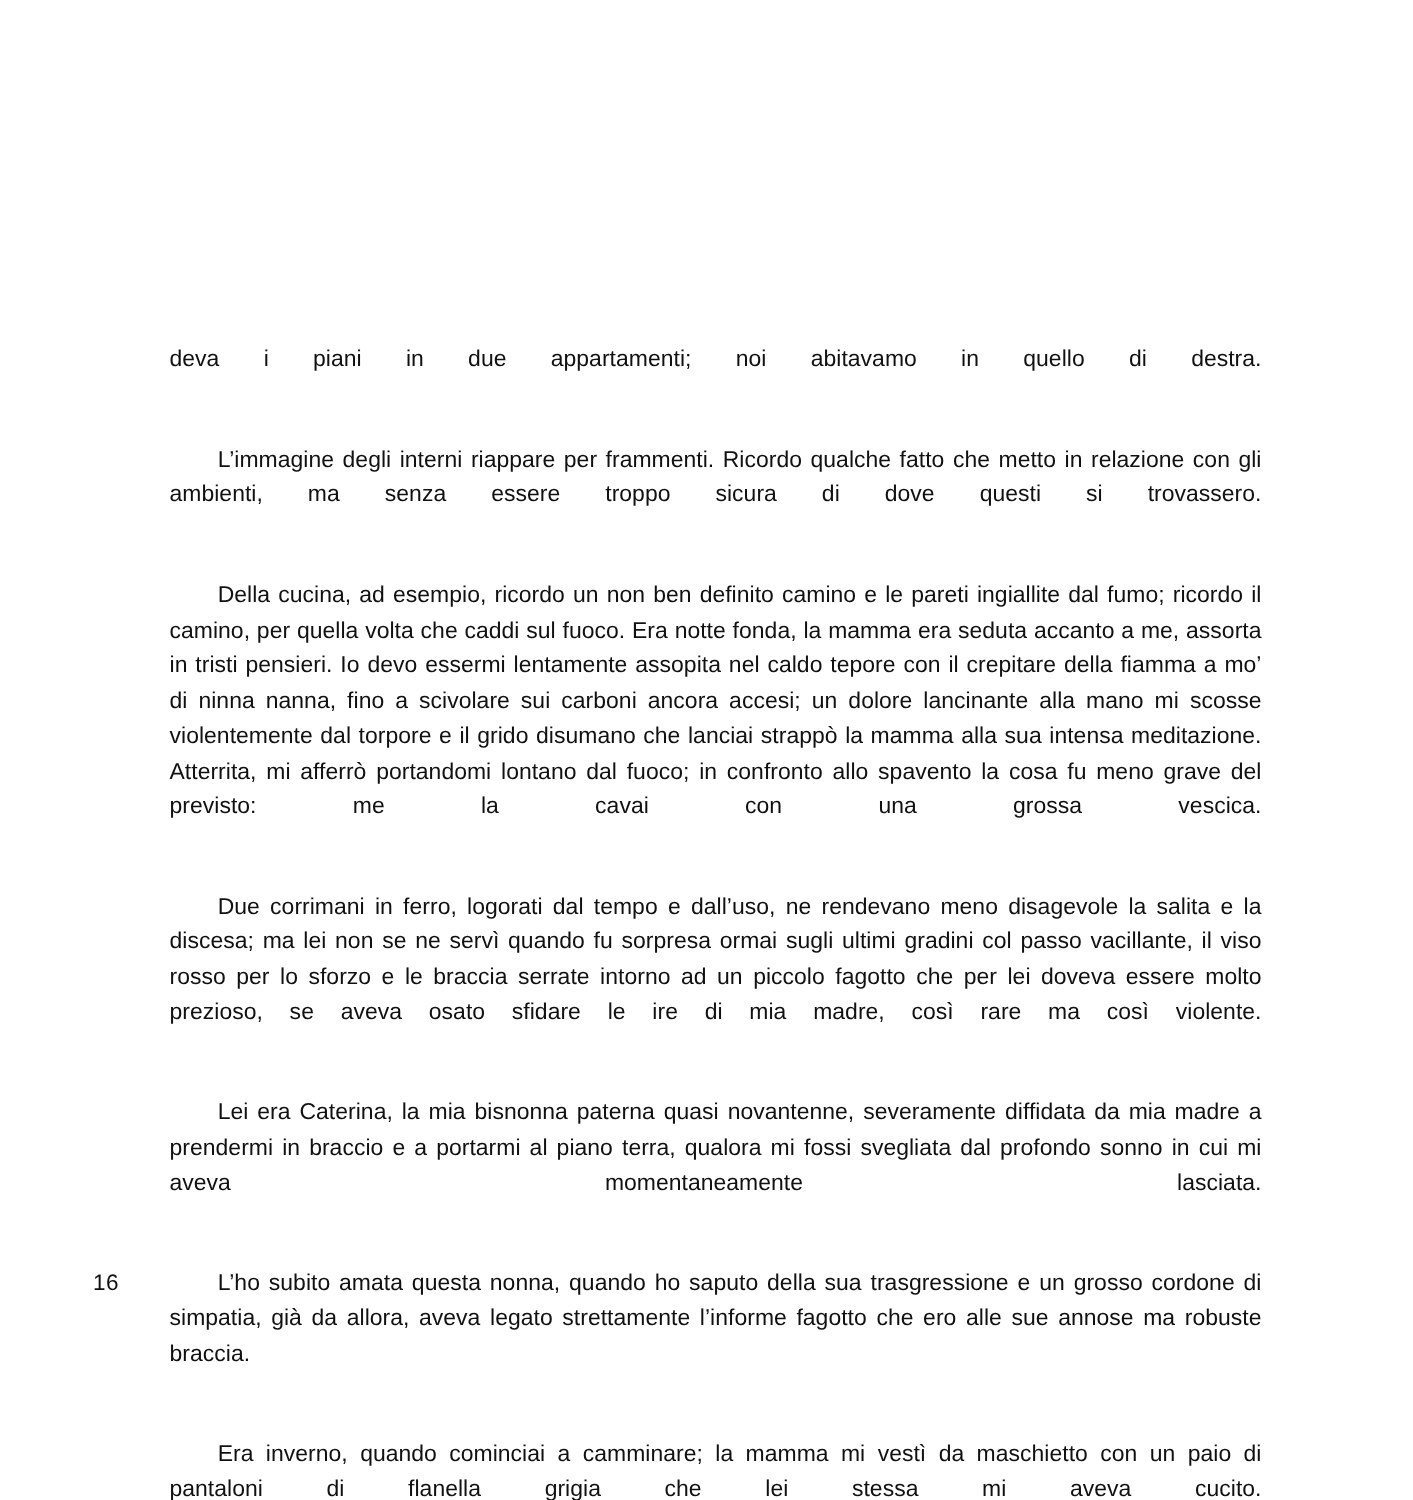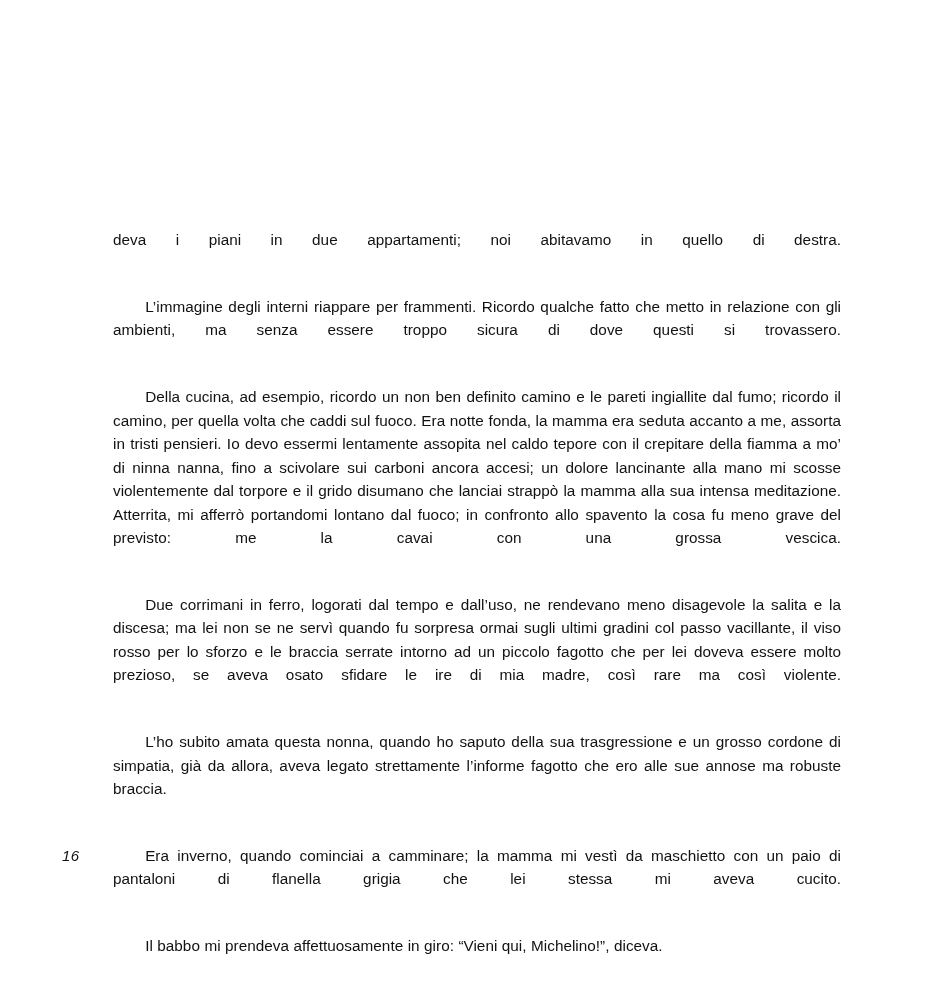--- a/index.html
+++ b/index.html
@@ -51,35 +51,35 @@
   .para.nojust {
     text-align: left;
   }
   .para.nojust:after { display: none; }
 
   .page-number {
     position: absolute;
     left: 62px;
     top: 847px;
     font-size: 15px;
-    font-style: italic;
     color: #111111;
     letter-spacing: 0.3px;
   }
 </style>
 </head>
 <body>
 
 <div class="page">
 
   <div class="text-block">
     <p class="para">deva  i piani in due appartamenti; noi abitavamo in quello di destra.</p>
     <p class="para indent">L’immagine degli interni  riappare per frammenti. Ricordo qualche fatto che metto in relazione con gli ambienti, ma senza essere troppo sicura di dove questi si trovassero.</p>
     <p class="para indent"> Della cucina, ad esempio, ricordo un non ben definito camino e le pareti ingiallite dal fumo; ricordo il camino, per quella volta che caddi sul fuoco. Era notte fonda, la mamma era seduta accanto a me, assorta in tristi pensieri. Io devo essermi lentamente assopita nel caldo tepore con il crepitare della fiamma a mo’ di ninna nanna, fino a scivolare sui carboni ancora accesi; un dolore lancinante alla mano mi scosse violentemente dal torpore e il grido disumano che lanciai strappò la mamma alla sua intensa meditazione. Atterrita, mi afferrò portandomi lontano dal fuoco; in confronto allo spavento la cosa fu meno grave del previsto: me la cavai con una grossa vescica.</p>
     <p class="para indent">Due corrimani in ferro, logorati dal tempo e dall’uso, ne rendevano meno disagevole la salita e la discesa; ma lei non se ne servì quando fu sorpresa ormai sugli ultimi gradini col passo vacillante, il viso rosso per lo sforzo e le braccia serrate intorno ad un piccolo fagotto che per lei doveva essere molto prezioso, se aveva osato sfidare le ire di mia madre, così rare ma così violente.</p>
+    <p class="para indent">Lei era Caterina, la mia bisnonna paterna quasi novantenne, severamente diffidata da mia madre a prendermi in braccio e a portarmi al piano terra, qualora mi fossi svegliata dal profondo sonno in cui mi aveva momentaneamente lasciata.</p>
     <p class="para indent">L’ho subito amata questa nonna, quando ho saputo della sua trasgressione e un grosso cordone di simpatia, già da allora, aveva legato strettamente l’informe fagotto che ero alle sue annose ma robuste braccia.</p>
     <p class="para indent">Era inverno, quando cominciai a camminare; la mamma mi vestì da maschietto con un paio di pantaloni di flanella grigia che lei stessa mi aveva cucito.</p>
     <p class="para indent nojust">Il babbo mi prendeva affettuosamente in giro: “Vieni qui, Michelino!”, diceva.</p>
   </div>
 
   <div class="page-number">16</div>
 
 </div>
 
 </body></html>

